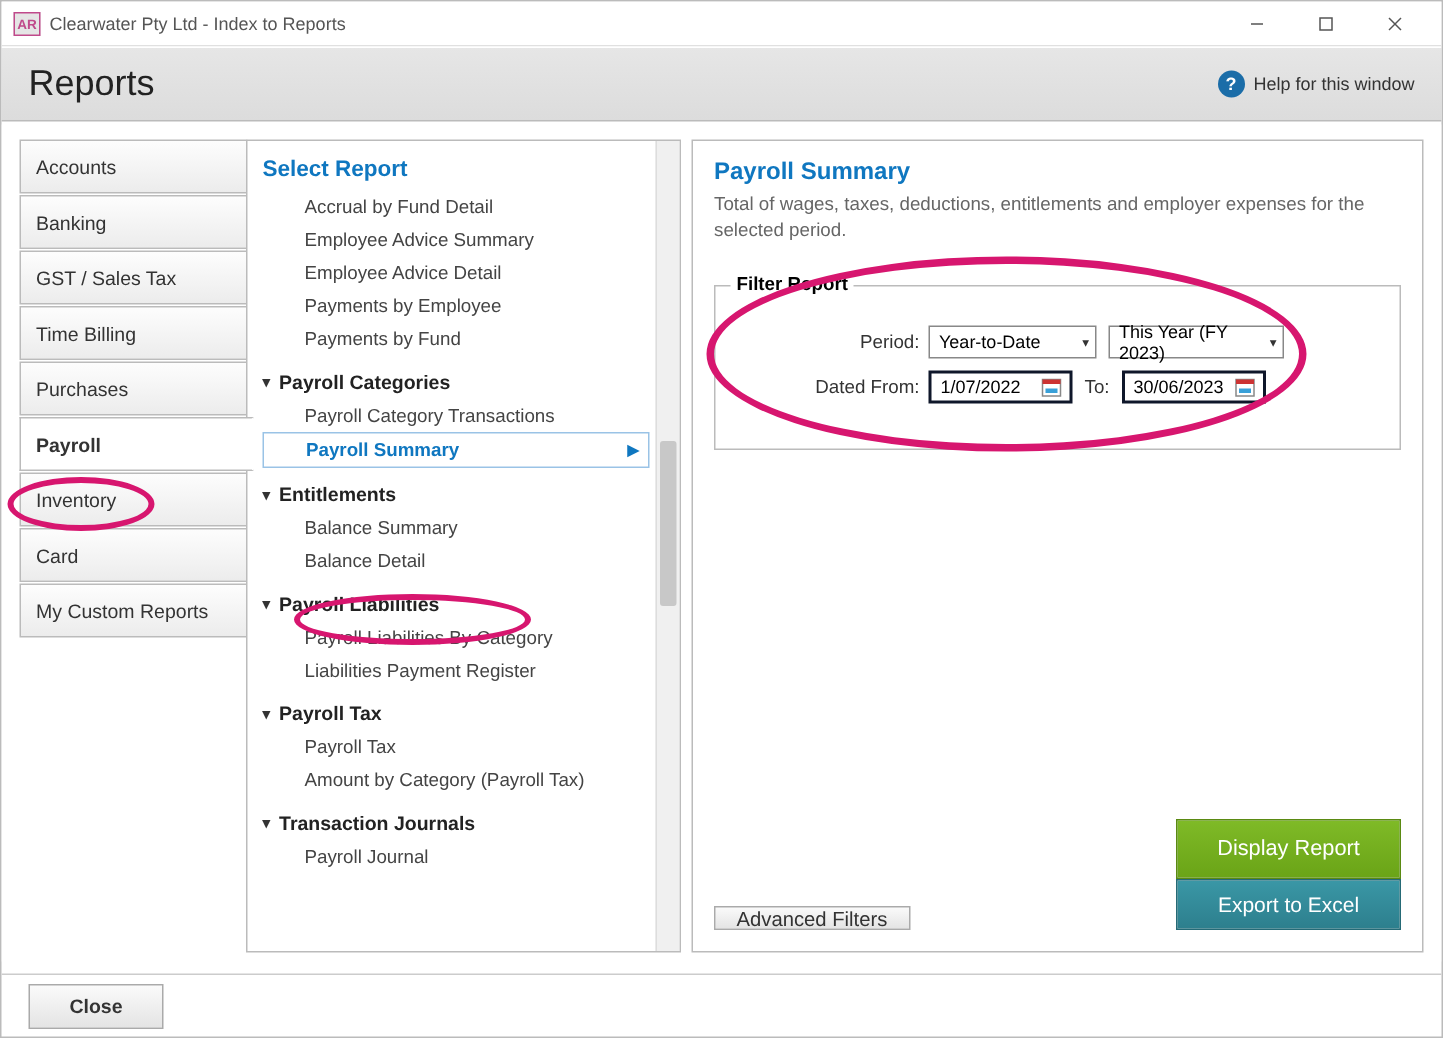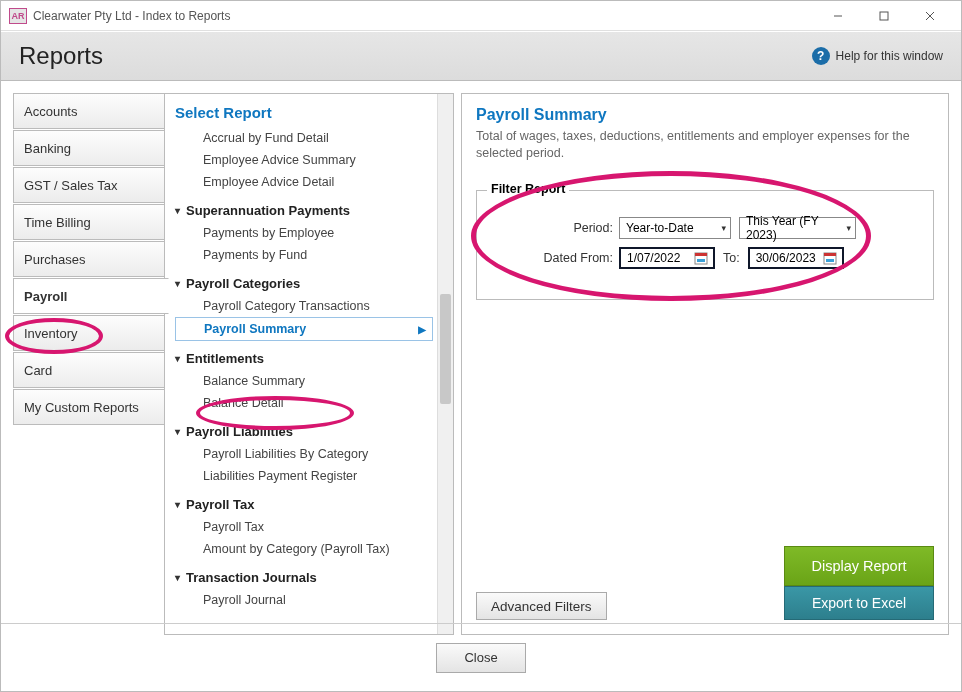--- a/index.html
+++ b/index.html
@@ -56,24 +56,24 @@
 .combo::after { content: "▾"; position: absolute; right: 4px; font-size: 9px; color: #333; }
 .datebox { height: 22px; border: 2px solid #0f172a; background: #fff; display: flex; align-items: center; padding: 0 4px 0 6px; font-size: 12px; width: 96px; }
 .cal-icon { width: 16px; height: 16px; margin-left: 4px; display: inline-flex; align-items: center; justify-content: center; }
 
 
 .annot3 { position: absolute; border: 5px solid #d7166f; border-radius: 50%; pointer-events: none; z-index: 60; left: -6px; top: -20px; width: 400px; height: 130px; }
 
 .action-btns { position: absolute; right: 14px; bottom: 14px; display: flex; flex-direction: column; gap: 0; width: 150px; }
 .btn-green { height: 40px; background: linear-gradient(#7fba27, #6aa417); color: #fff; font-size: 14.5px; display: flex; align-items: center; justify-content: center; border: 1px solid #5a8a12; cursor: pointer; }
 .btn-teal { height: 34px; background: linear-gradient(#3a97a6, #2d7f8d); color: #fff; font-size: 14px; display: flex; align-items: center; justify-content: center; border: 1px solid #256a76; cursor: pointer; }
-.btn-adv { position: absolute; left: 14px; bottom: 14px; height: 28px; padding: 0 14px; background: linear-gradient(#fafafa, #e4e4e4); border: 1px solid #aaa; font-size: 13.5px; color: #333; display: flex; align-items: center; cursor: pointer; }
-
-
-.footer { position: absolute; left: 0; right: 0; bottom: 0; height: 68px; border-top: 1px solid #ccc; display: flex; align-items: center; justify-content: center; padding: 0 18px; }
+.btn-adv { position: absolute; left: 14px; bottom: 14px; height: 16px; padding: 0 14px; background: linear-gradient(#fafafa, #e4e4e4); border: 1px solid #aaa; font-size: 13.5px; color: #333; display: flex; align-items: center; cursor: pointer; }
+
+
+.footer { position: absolute; left: 0; right: 0; bottom: 0; height: 42px; border-top: 1px solid #ccc; display: flex; align-items: center; justify-content: flex-start; padding: 0 18px; font-weight: bold; }
 .footer .close-btn { height: 30px; width: 90px; background: linear-gradient(#fafafa, #e4e4e4); border: 1px solid #aaa; font-size: 13px; color: #333; display: flex; align-items: center; justify-content: center; cursor: pointer; }
 </style>
 </head>
 <body>
 
 <div class="titlebar">
   <div class="app-icon">AR</div>
   <div class="title">Clearwater Pty Ltd - Index to Reports</div>
   <div class="win-controls">
     <div class="win-btn">
@@ -117,21 +117,20 @@
       <div class="tab">My Custom Reports</div>
     </div>
   <div class="annot annot1"></div>
 
   <div class="list-panel">
     <div class="list-inner" id="listInner">
         <div class="sel-hdr">Select Report</div>
         <div class="item">Accrual by Fund Detail</div>
         <div class="item">Employee Advice Summary</div>
         <div class="item">Employee Advice Detail</div>
-        <div class="group-hdr">Superannuation Payments</div>
         <div class="item">Payments by Employee</div>
         <div class="item">Payments by Fund</div>
         <div class="group-hdr">Payroll Categories</div>
         <div class="item">Payroll Category Transactions</div>
         <div class="item selected">Payroll Summary</div>
         <div class="group-hdr">Entitlements</div>
         <div class="item">Balance Summary</div>
         <div class="item">Balance Detail</div>
         <div class="group-hdr">Payroll Liabilities</div>
         <div class="item">Payroll Liabilities By Category</div>

